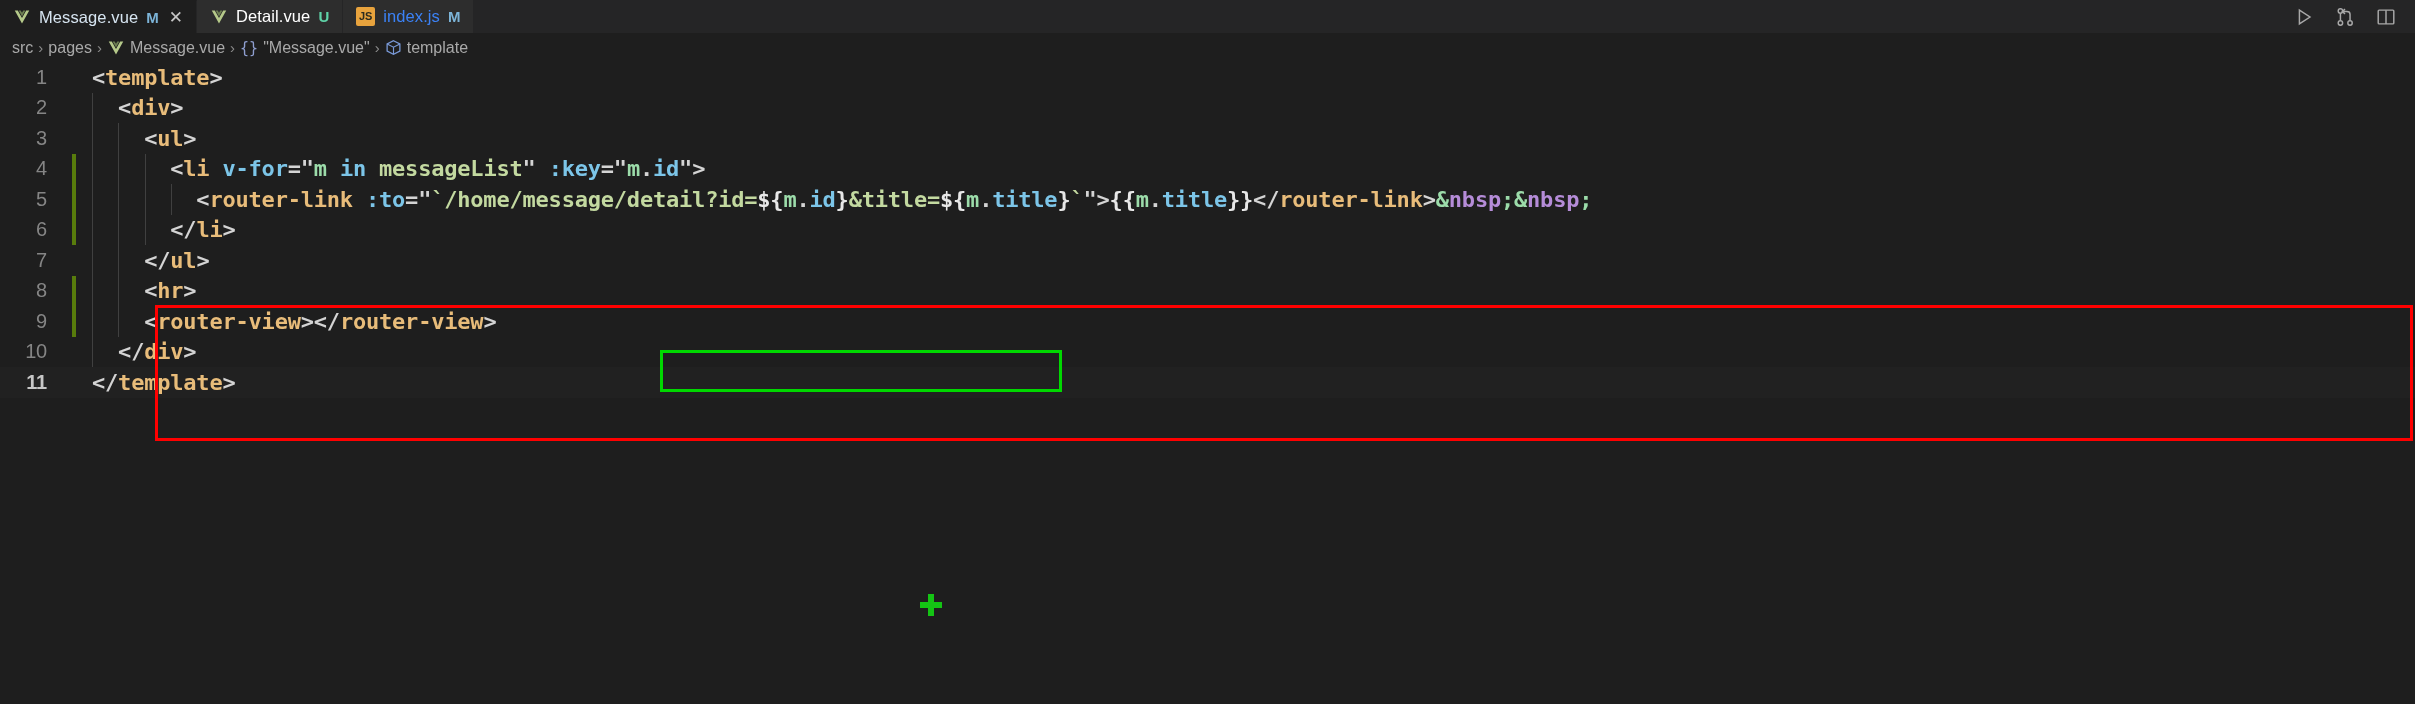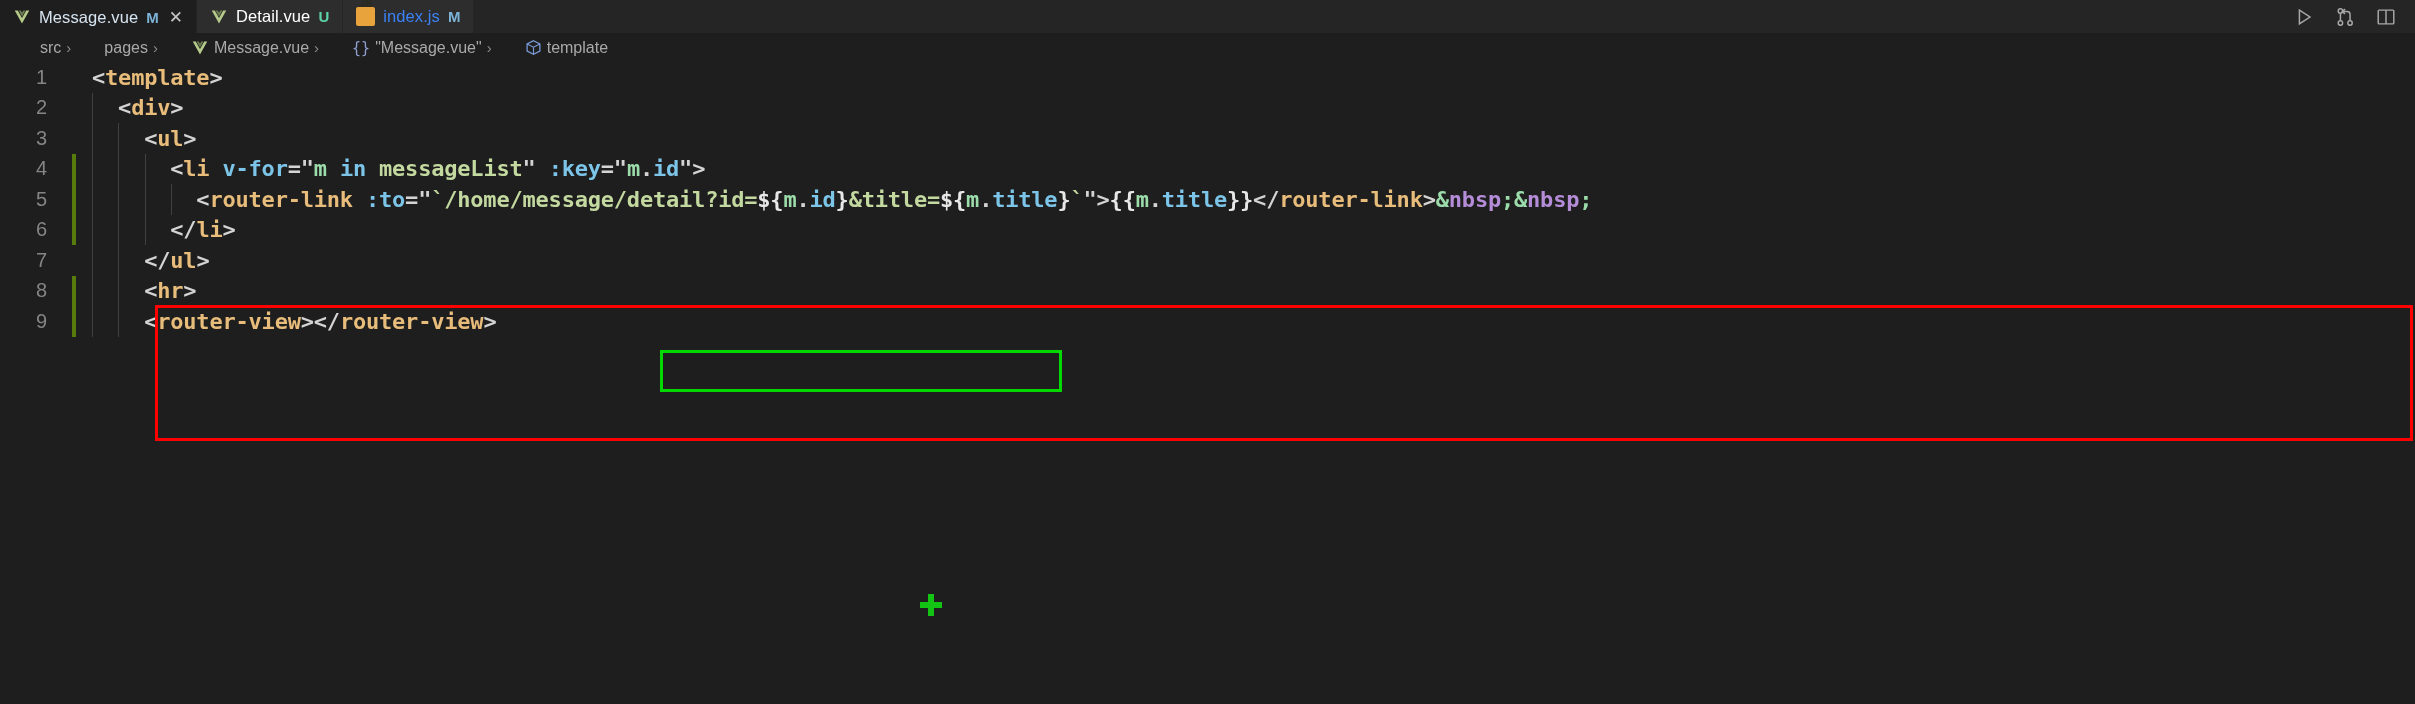--- a/index.html
+++ b/index.html
@@ -53,21 +53,21 @@
     background: #e8a33d;
     border-radius: 2px;
     color: #2b2b1f;
     font-family: "Liberation Sans", sans-serif;
     font-size: 11px;
     font-weight: bold;
     display: flex;
     align-items: flex-end;
     justify-content: center;
     line-height: 1;
-    padding-bottom: 17px;
+    padding-bottom: 4px;
   }
   .tabbar-spacer { flex: 1; background: #252526; }
   .tabbar-actions {
     display: flex;
     align-items: center;
     gap: 19px;
     padding: 0 18px 0 10px;
     background: #252526;
   }
   .tb-icon { width: 22px; height: 22px; display: block; opacity: .82; }
@@ -78,21 +78,21 @@
     background: #1e1e1e;
     display: flex;
     align-items: center;
     padding-left: 12px;
     gap: 4px;
     font-family: "Liberation Sans", sans-serif;
     font-size: 16px;
     color: #a9a9a9;
     white-space: nowrap;
   }
-  .bc-item { display: flex; align-items: center; gap: 5px; margin-left: 28px; }
+  .bc-item { display: flex; align-items: center; gap: 5px; }
   .bc-sep { color: #8c8c8c; font-size: 15px; padding: 0 1px; }
   .bc-brace { color: #8f9fd0; font-family: "DejaVu Sans Mono", monospace; font-size: 15px; }
   .sym-icon { width: 17px; height: 17px; display: block; }
 
   
   .editor {
     position: relative;
     height: 642px;
     background: #1e1e1e;
     overflow: hidden;
@@ -286,18 +286,20 @@
   <div id="code-host">
       <div class="code-line"><span class="ln">1</span><span class="code-text"><span class="t-punct">&lt;</span><span class="t-tag">template</span><span class="t-punct">&gt;</span></span></div>
       <div class="code-line"><span class="ln">2</span><span class="iguide" style="left: 92px;"></span><span class="code-text"><span class="t-punct">  &lt;</span><span class="t-tag">div</span><span class="t-punct">&gt;</span></span></div>
       <div class="code-line"><span class="ln">3</span><span class="iguide" style="left: 92px;"></span><span class="iguide" style="left: 118.4px;"></span><span class="code-text"><span class="t-punct">    &lt;</span><span class="t-tag">ul</span><span class="t-punct">&gt;</span></span></div>
       <div class="code-line"><span class="ln">4</span><span class="gutter-git"></span><span class="iguide" style="left: 92px;"></span><span class="iguide" style="left: 118.4px;"></span><span class="iguide" style="left: 144.8px;"></span><span class="code-text"><span class="t-punct">      &lt;</span><span class="t-tag">li</span><span class="t-punct"> </span><span class="t-attr">v-for</span><span class="t-eq">=</span><span class="t-punct">"</span><span class="t-obj">m</span><span class="t-punct"> </span><span class="t-attr">in</span><span class="t-punct"> </span><span class="t-str">messageList</span><span class="t-punct">"</span><span class="t-punct"> </span><span class="t-attr">:key</span><span class="t-eq">=</span><span class="t-punct">"</span><span class="t-obj">m</span><span class="t-punct">.</span><span class="t-prop">id</span><span class="t-punct">"&gt;</span></span></div>
       <div class="code-line"><span class="ln">5</span><span class="gutter-git"></span><span class="iguide" style="left: 92px;"></span><span class="iguide" style="left: 118.4px;"></span><span class="iguide" style="left: 144.8px;"></span><span class="iguide" style="left: 171.2px;"></span><span class="code-text"><span class="t-punct">        &lt;</span><span class="t-tag">router-link</span><span class="t-punct"> </span><span class="t-attr squiggle">:to</span><span class="t-eq">=</span><span class="t-punct">"</span><span class="t-str">`/home/message/detail?id=</span><span class="t-interp">${</span><span class="t-obj">m</span><span class="t-punct">.</span><span class="t-prop">id</span><span class="t-interp">}</span><span class="t-str">&amp;title=</span><span class="t-interp">${</span><span class="t-obj">m</span><span class="t-punct">.</span><span class="t-prop">title</span><span class="t-interp">}</span><span class="t-str">`</span><span class="t-punct">"&gt;</span><span class="t-interp">{{</span><span class="t-obj">m</span><span class="t-punct">.</span><span class="t-prop">title</span><span class="t-interp">}}</span><span class="t-punct">&lt;/</span><span class="t-tag">router-link</span><span class="t-punct">&gt;</span><span class="t-entity">&amp;</span><span class="t-entity-name">nbsp</span><span class="t-entity">;</span><span class="t-entity">&amp;</span><span class="t-entity-name">nbsp</span><span class="t-entity">;</span></span></div>
       <div class="code-line"><span class="ln">6</span><span class="gutter-git"></span><span class="iguide" style="left: 92px;"></span><span class="iguide" style="left: 118.4px;"></span><span class="iguide" style="left: 144.8px;"></span><span class="code-text"><span class="t-punct">      &lt;/</span><span class="t-tag">li</span><span class="t-punct">&gt;</span></span></div>
       <div class="code-line"><span class="ln">7</span><span class="iguide" style="left: 92px;"></span><span class="iguide" style="left: 118.4px;"></span><span class="code-text"><span class="t-punct">    &lt;/</span><span class="t-tag">ul</span><span class="t-punct">&gt;</span></span></div>
       <div class="code-line"><span class="ln">8</span><span class="gutter-git"></span><span class="iguide" style="left: 92px;"></span><span class="iguide" style="left: 118.4px;"></span><span class="code-text"><span class="t-punct">    &lt;</span><span class="t-tag">hr</span><span class="t-punct">&gt;</span></span></div>
       <div class="code-line"><span class="ln">9</span><span class="gutter-git"></span><span class="iguide" style="left: 92px;"></span><span class="iguide" style="left: 118.4px;"></span><span class="code-text"><span class="t-punct">    &lt;</span><span class="t-tag">router-view</span><span class="t-punct">&gt;&lt;/</span><span class="t-tag">router-view</span><span class="t-punct">&gt;</span></span></div>
+      <div class="code-line"><span class="ln">10</span><span class="iguide" style="left: 92px;"></span><span class="code-text"><span class="t-punct">  &lt;/</span><span class="t-tag">div</span><span class="t-punct">&gt;</span></span></div>
+      <div class="code-line current"><span class="ln">11</span><span class="code-text"><span class="t-punct">&lt;/</span><span class="t-tag">template</span><span class="t-punct">&gt;</span></span></div>
     </div>
 
   <div class="red-box"></div>
   <div class="green-box"></div>
   <div class="plus-marker"></div>
 </div>
 
 </body></html>

